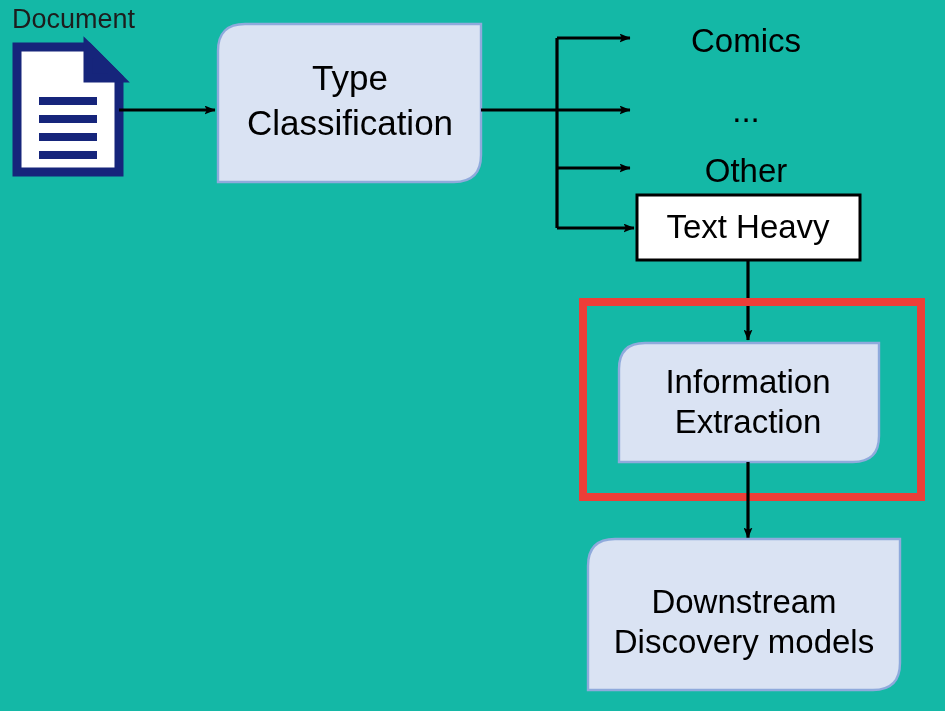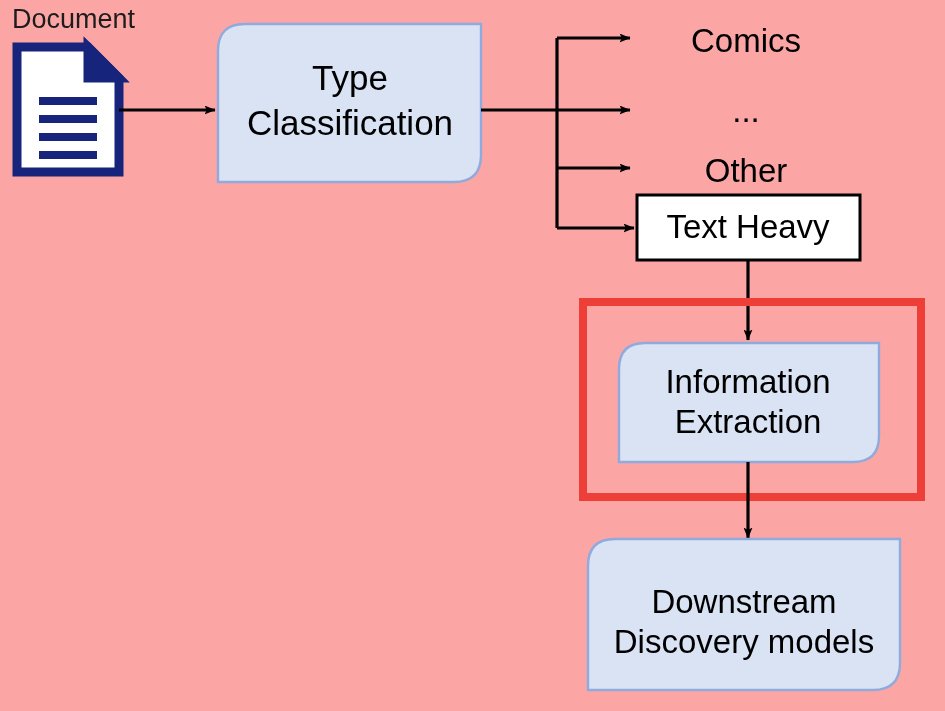--- a/index.html
+++ b/index.html
@@ -9,21 +9,21 @@
     background: #ffffff;
   }
   body {
     font-family: "Liberation Sans", sans-serif;
     color: #000000;
   }
   #canvas {
     position: relative;
     width: 945px;
     height: 711px;
-    background: #fca5a5;
+    background: #14b8a6;
     overflow: hidden;
   }
   svg#diagram {
     position: absolute;
     left: 0;
     top: 0;
     width: 945px;
     height: 711px;
   }
   .node-text {

